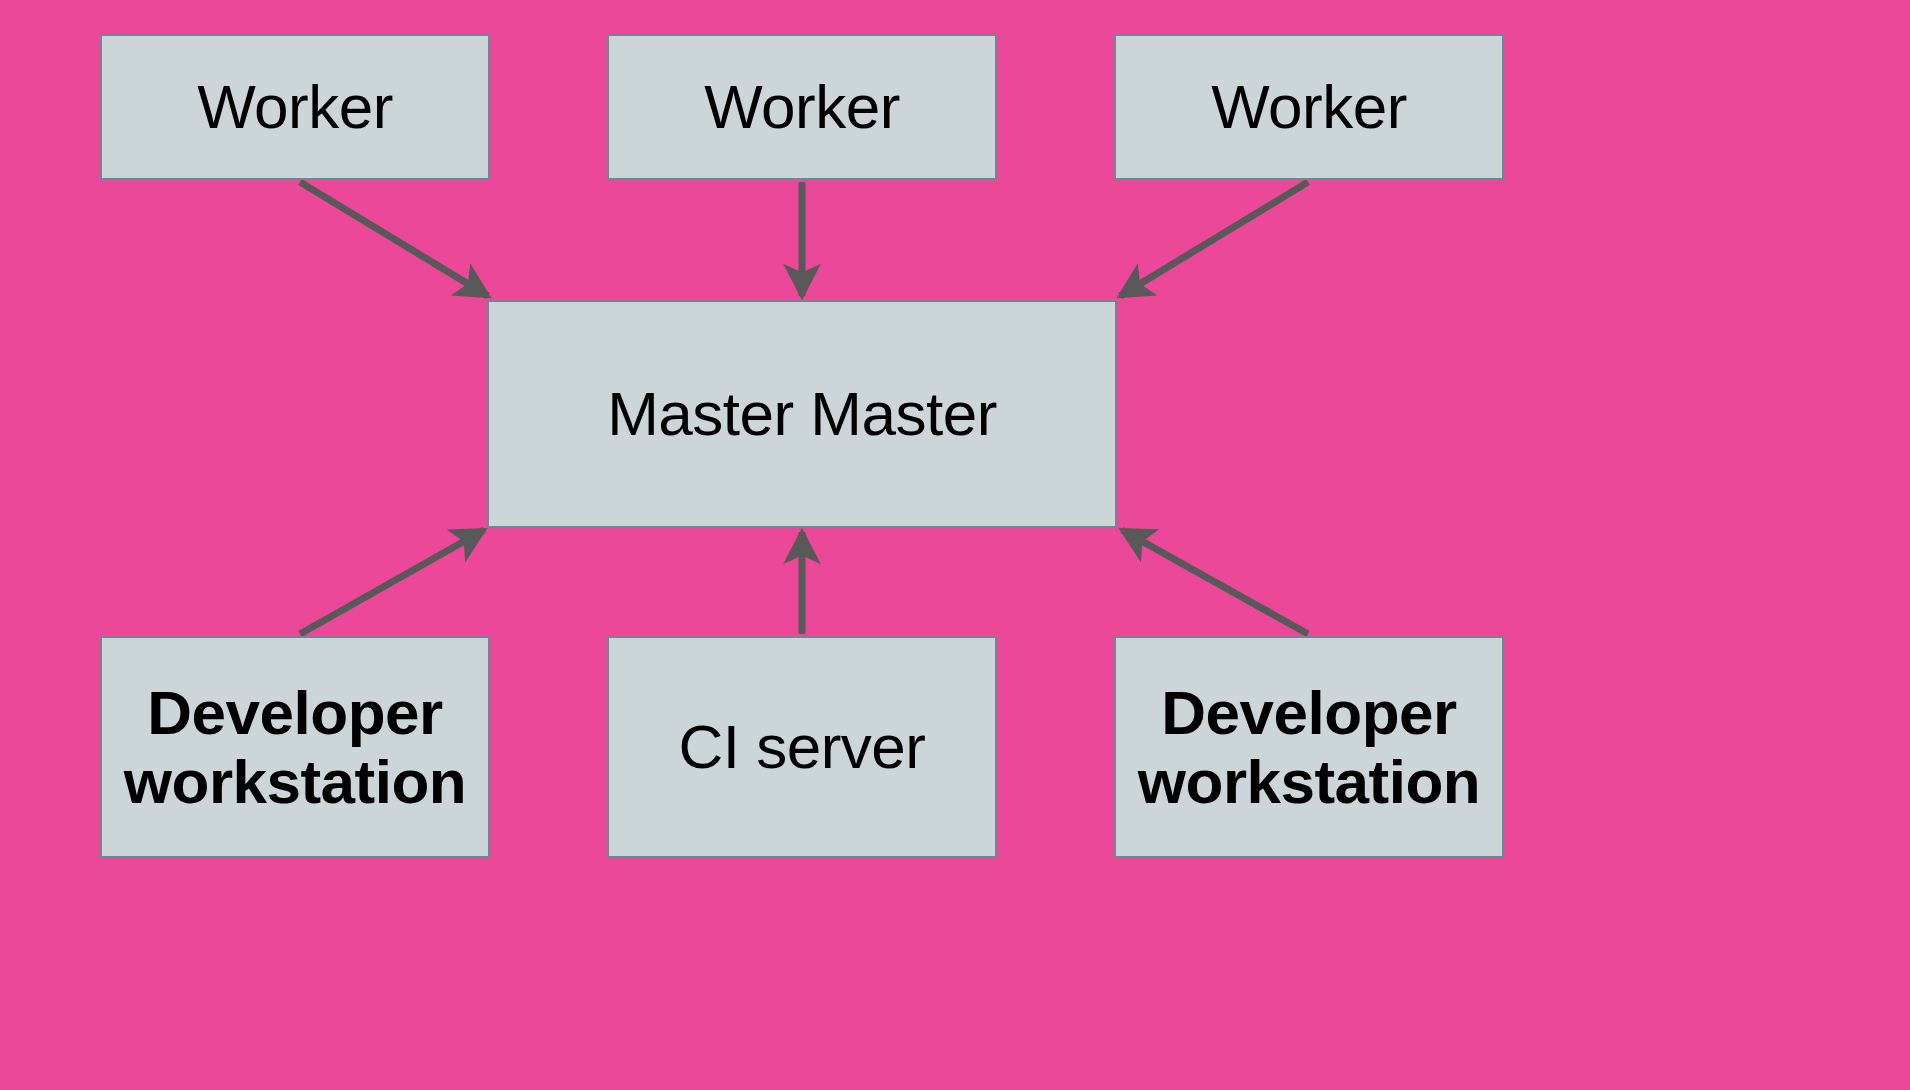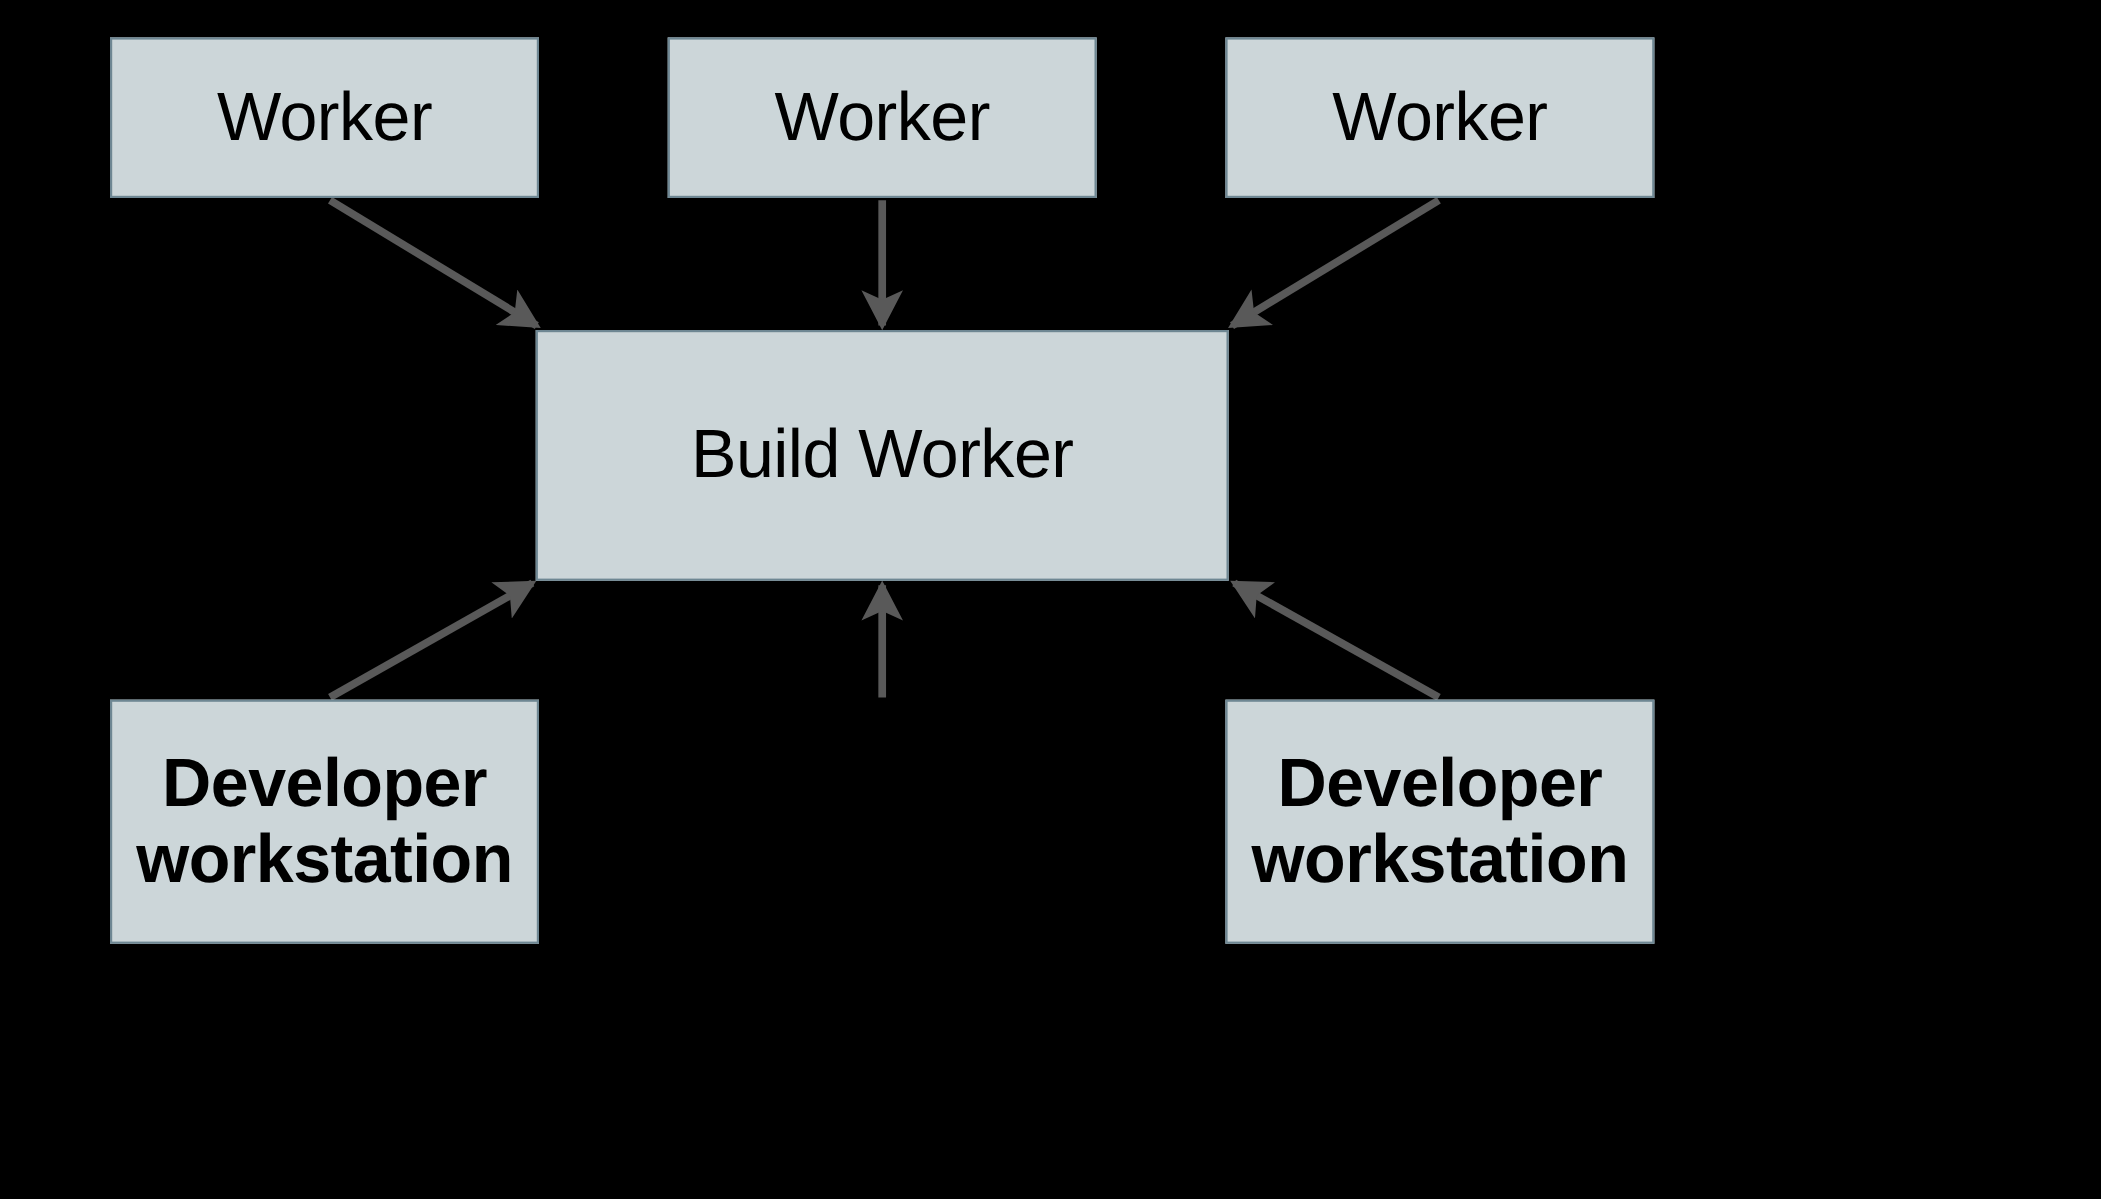--- a/index.html
+++ b/index.html
@@ -8,21 +8,21 @@
     padding: 0;
     background: #ffffff;
   }
   body {
     font-family: "Liberation Sans", sans-serif;
   }
   #canvas {
     position: relative;
     width: 1910px;
     height: 1090px;
-    background: #000000;
+    background: #ec4899;
     overflow: hidden;
   }
   #arrow-layer {
     position: absolute;
     left: 0;
     top: 0;
     width: 1910px;
     height: 1090px;
     pointer-events: none;
   }
@@ -79,27 +79,30 @@
 
   <div class="node node-worker" style="left: 607px; top: 34px; width: 390px; height: 146px; background: rgb(204, 214, 217); border-color: rgb(110, 135, 147); color: rgb(0, 0, 0);">
     <span class="label">Worker</span>
   </div>
 
   <div class="node node-worker" style="left: 1114px; top: 34px; width: 390px; height: 146px; background: rgb(204, 214, 217); border-color: rgb(110, 135, 147); color: rgb(0, 0, 0);">
     <span class="label">Worker</span>
   </div>
 
   <div class="node node-master" style="left: 487px; top: 300px; width: 630px; height: 228px; background: rgb(204, 214, 217); border-color: rgb(110, 135, 147); color: rgb(0, 0, 0);">
-    <span class="label">Build Worker</span>
+    <span class="label">Master Master</span>
   </div>
 
   <div class="node node-workstation" style="left: 100px; top: 636px; width: 390px; height: 222px; background: rgb(204, 214, 217); border-color: rgb(110, 135, 147); color: rgb(0, 0, 0);">
     <span class="label">Developer
 workstation</span>
   </div>
 
+  <div class="node node-ci" style="left: 607px; top: 636px; width: 390px; height: 222px; background: rgb(204, 214, 217); border-color: rgb(110, 135, 147); color: rgb(0, 0, 0);">
+    <span class="label">CI server</span>
+  </div>
 
   <div class="node node-workstation" style="left: 1114px; top: 636px; width: 390px; height: 222px; background: rgb(204, 214, 217); border-color: rgb(110, 135, 147); color: rgb(0, 0, 0);">
     <span class="label">Developer
 workstation</span>
   </div>
 
 </div>
 
 </body></html>

